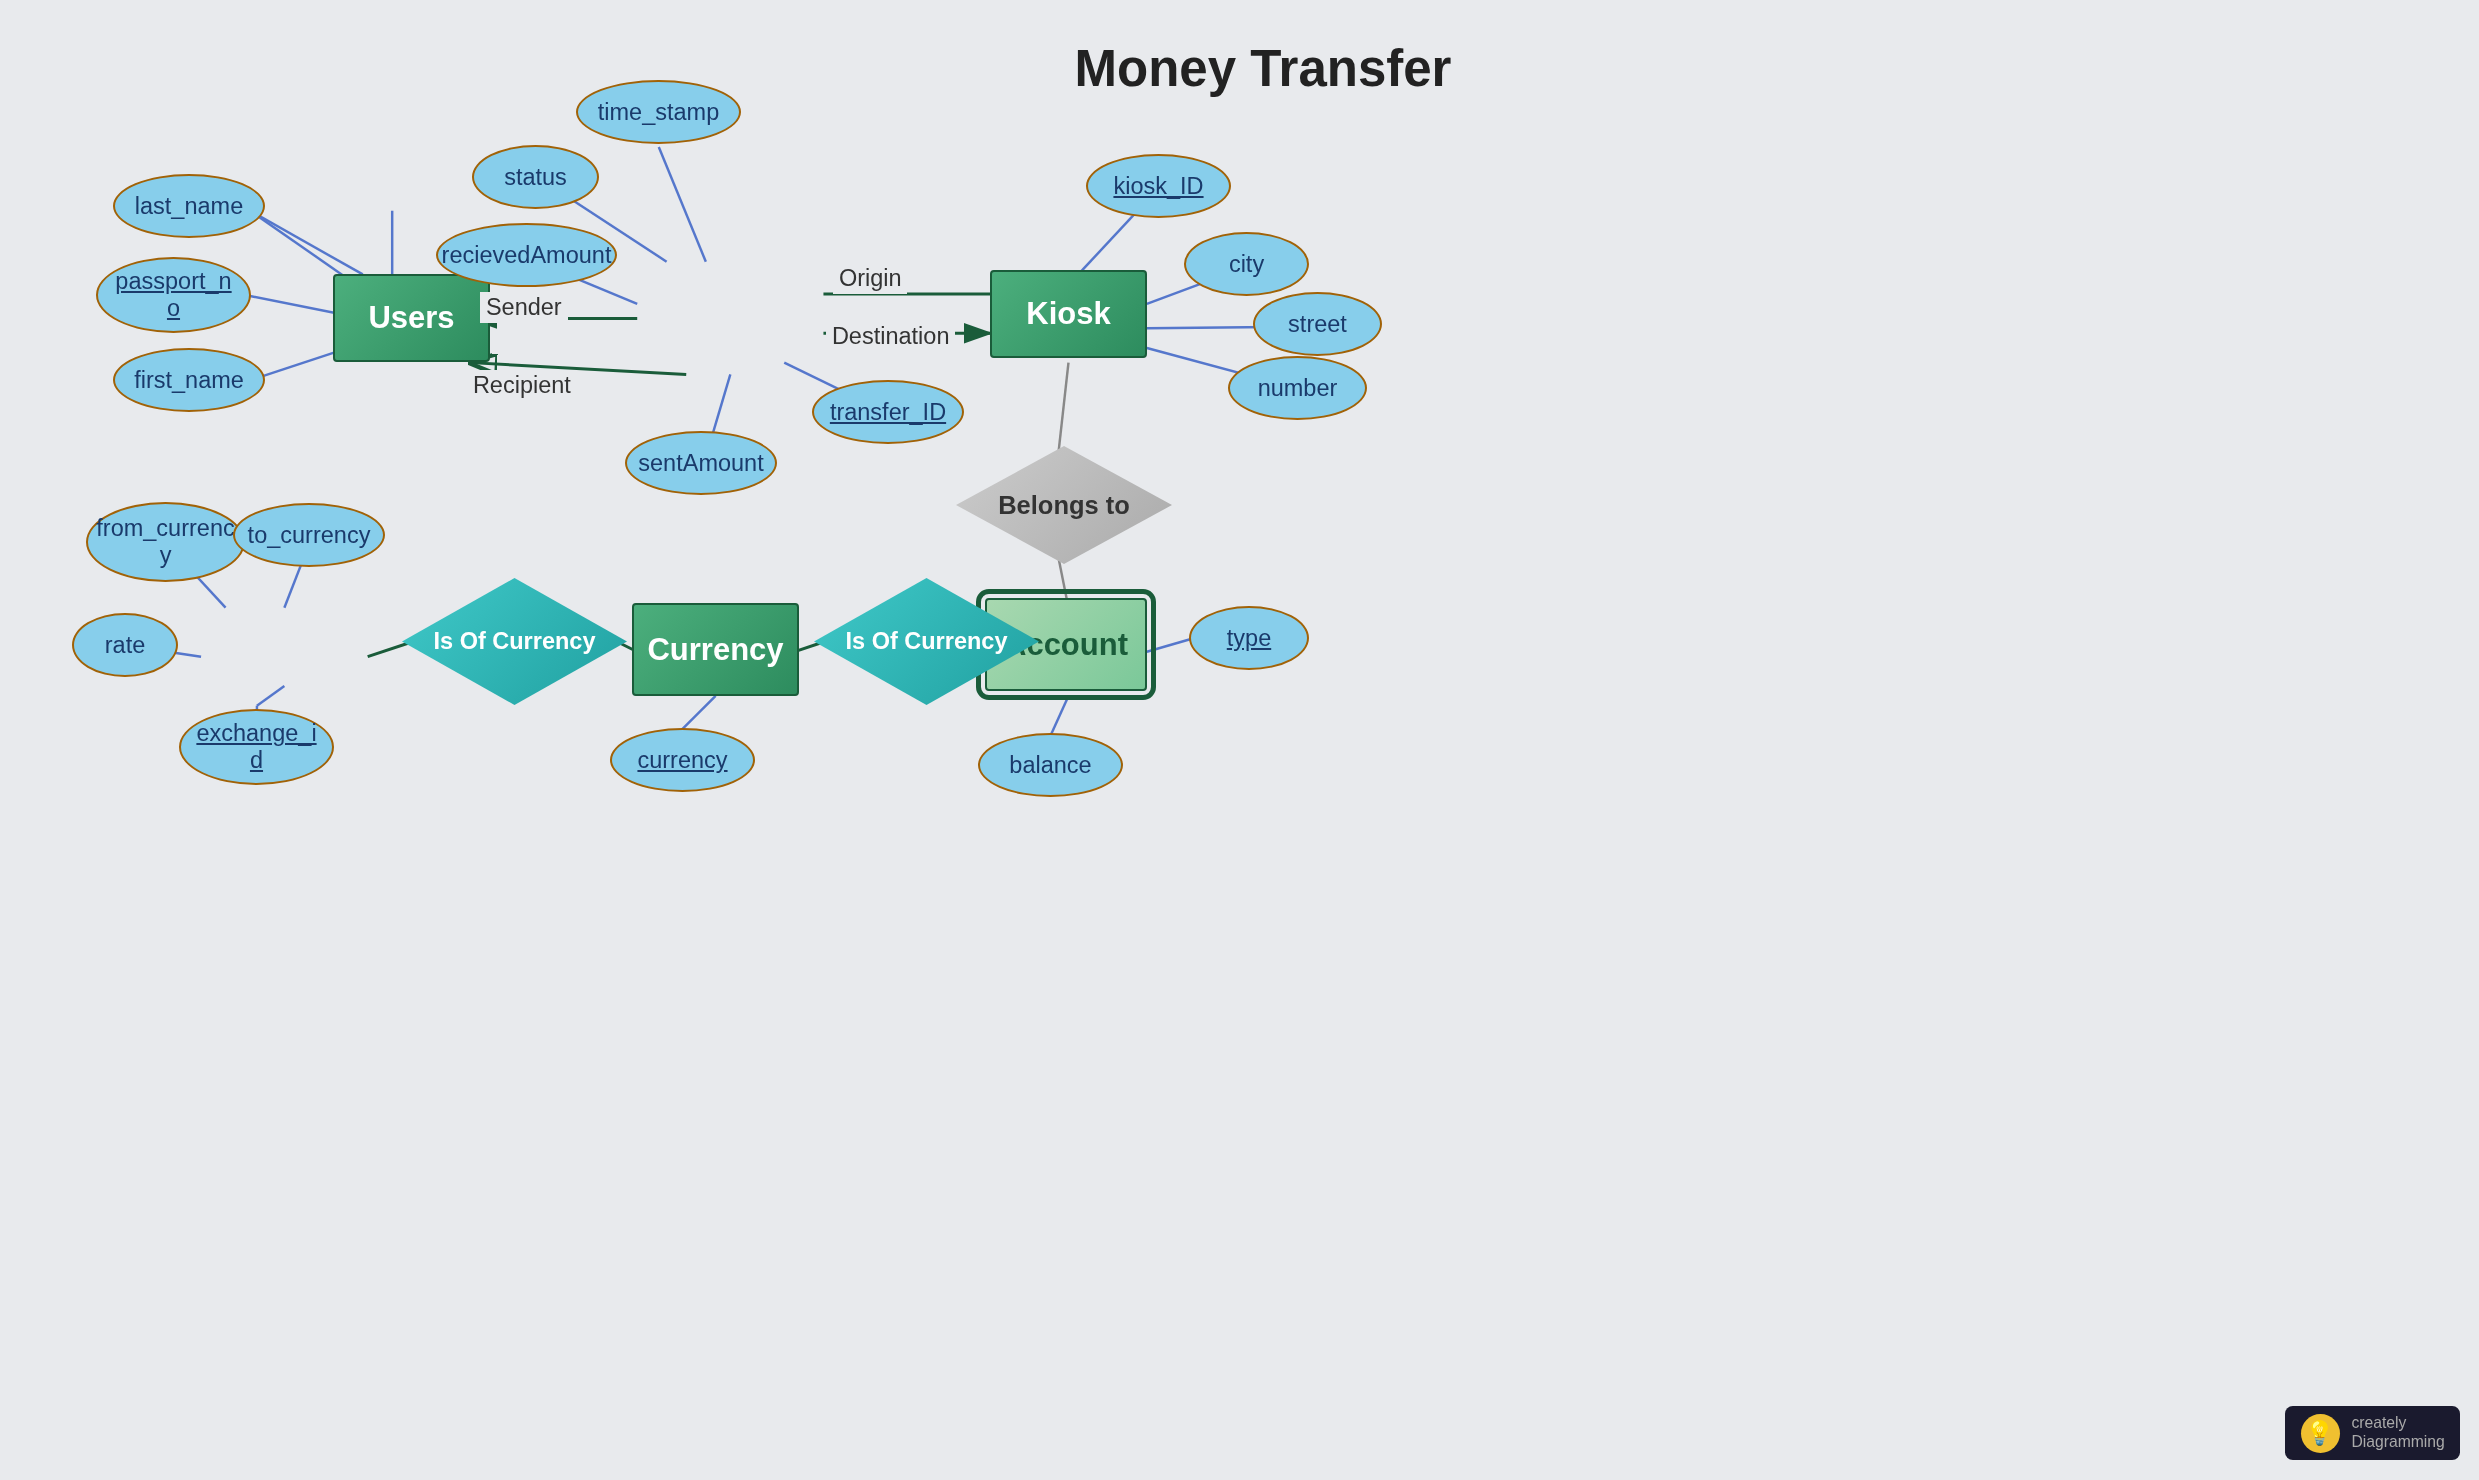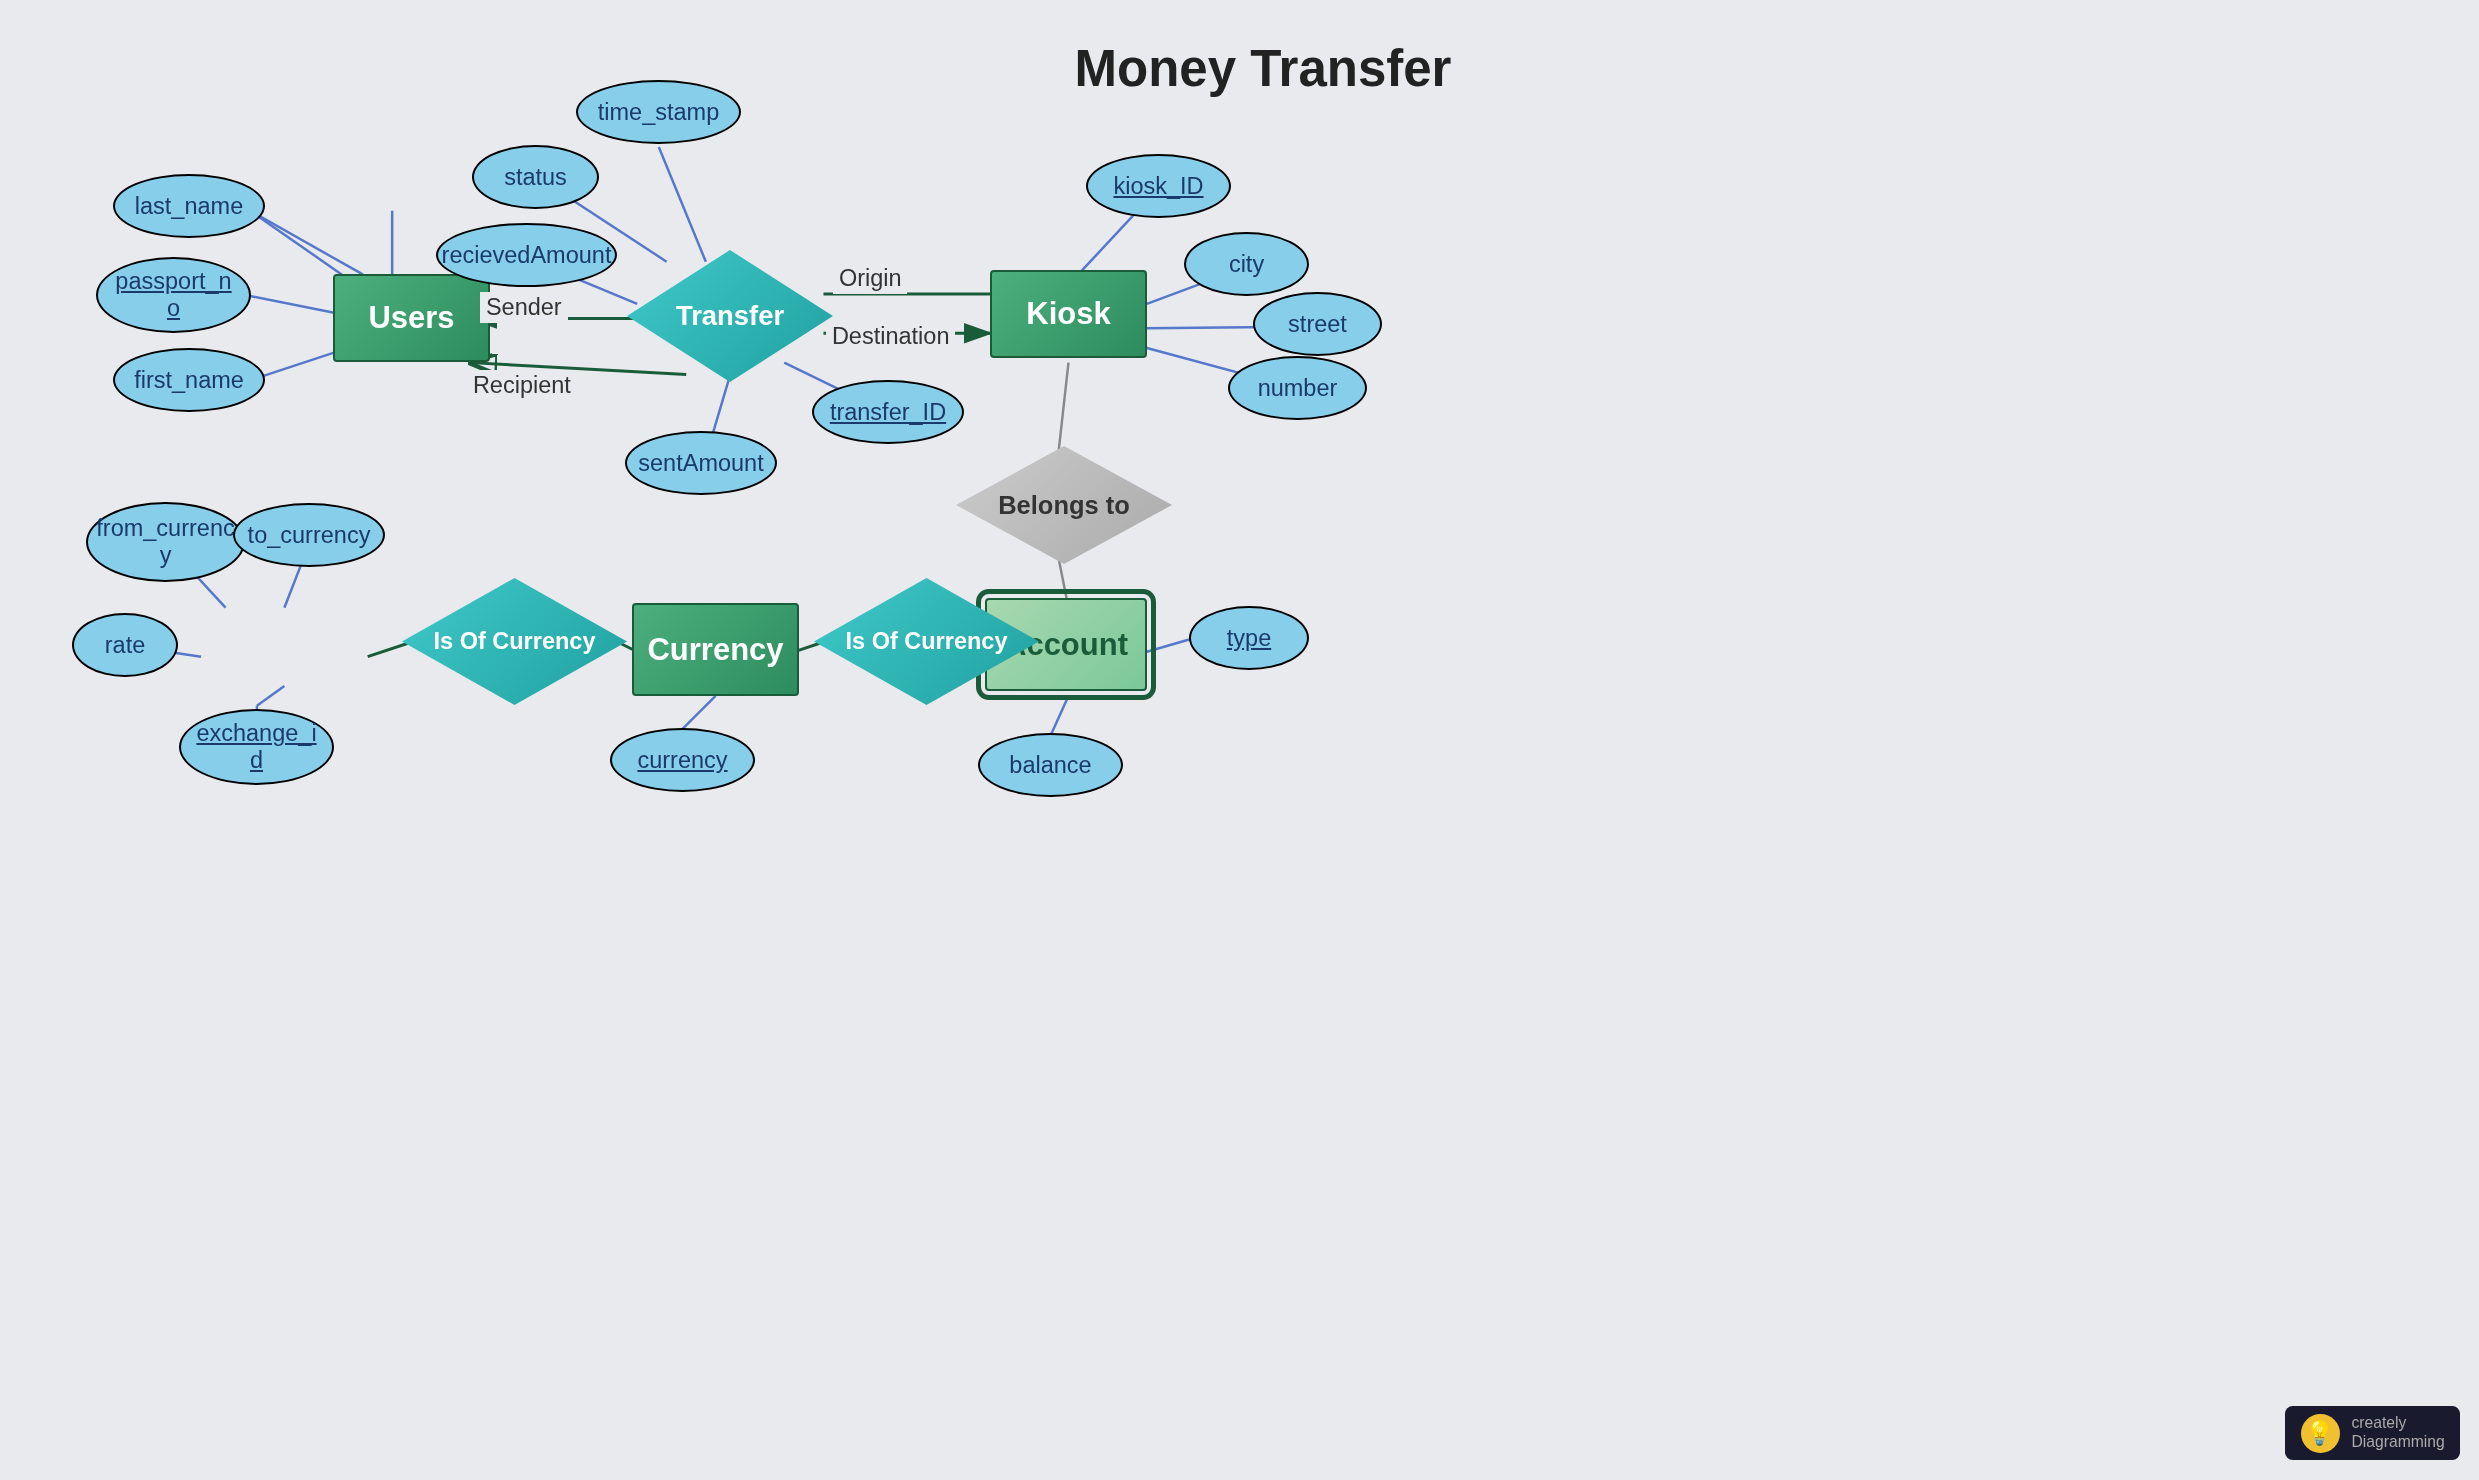--- a/index.html
+++ b/index.html
@@ -94,21 +94,21 @@
     .relationship-gray .diamond {
       background: linear-gradient(135deg, #ccc, #aaa);
     }
     .relationship-gray .diamond-text {
       color: #333;
     }
     
     .attribute {
       position: absolute;
       background: #87CEEB;
-      border: 2px solid #000000;
+      border: 2px solid #a16207;
       border-radius: 50%;
       display: flex;
       align-items: center;
       justify-content: center;
       text-align: center;
       font-size: 23.5px;
       color: #1a3a6b;
       z-index: 10;
       padding: 7.8px;
     }
@@ -229,24 +229,20 @@
       <marker id="arrowGreenEmpty" markerWidth="10" markerHeight="7" refX="9" refY="3.5" orient="auto">
         <polygon points="0 0, 10 3.5, 0 7" fill="none" stroke="#1a5c3a" stroke-width="1.5"></polygon>
       </marker>
     </defs>
   </svg>
 
   <div class="entity" style="left:333px; top:274px; width:157px; height:88px; font-size:31px;">
     <span>Users</span>
   </div>
 
-  <div class="relationship" style="left:627px; top:250px; width:206px; height:132px;">
-    <div class="diamond"></div>
-    <div class="diamond-text">Transfer</div>
-  </div>
 
   <div class="entity" style="left:990px; top:270px; width:157px; height:88px; font-size:31px;">
     <span>Kiosk</span>
   </div>
 
 
   <div class="entity" style="left:632px; top:603px; width:167px; height:93px; font-size:31px;">
     <span>Currency</span>
   </div>
 

